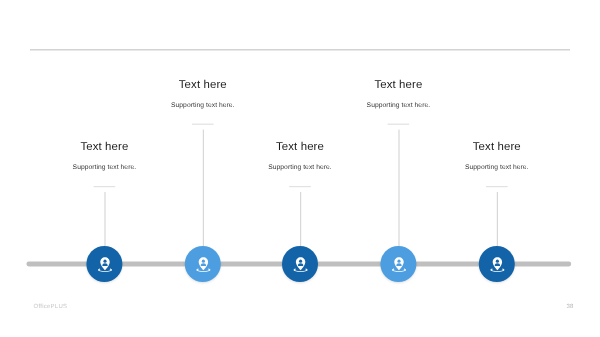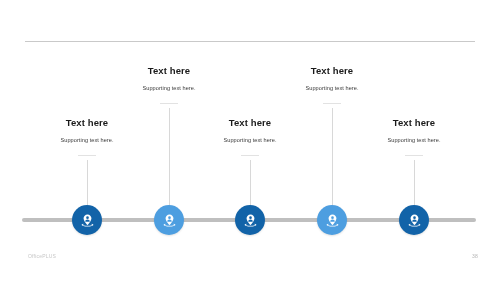--- a/index.html
+++ b/index.html
@@ -76,21 +76,21 @@
 
   
   .textblock {
     position: absolute;
     width: 150px;
     text-align: center;
     z-index: 2;
   }
   .tb-title {
     font-size: 9.5px;
-    font-weight: bold;
+    font-weight: normal;
     color: #1a1a1a;
     letter-spacing: 0.1px;
     line-height: 12px;
     margin: 0;
   }
   .tb-sub {
     font-size: 5.6px;
     color: #3a3a3a;
     line-height: 9px;
     margin: 0;

